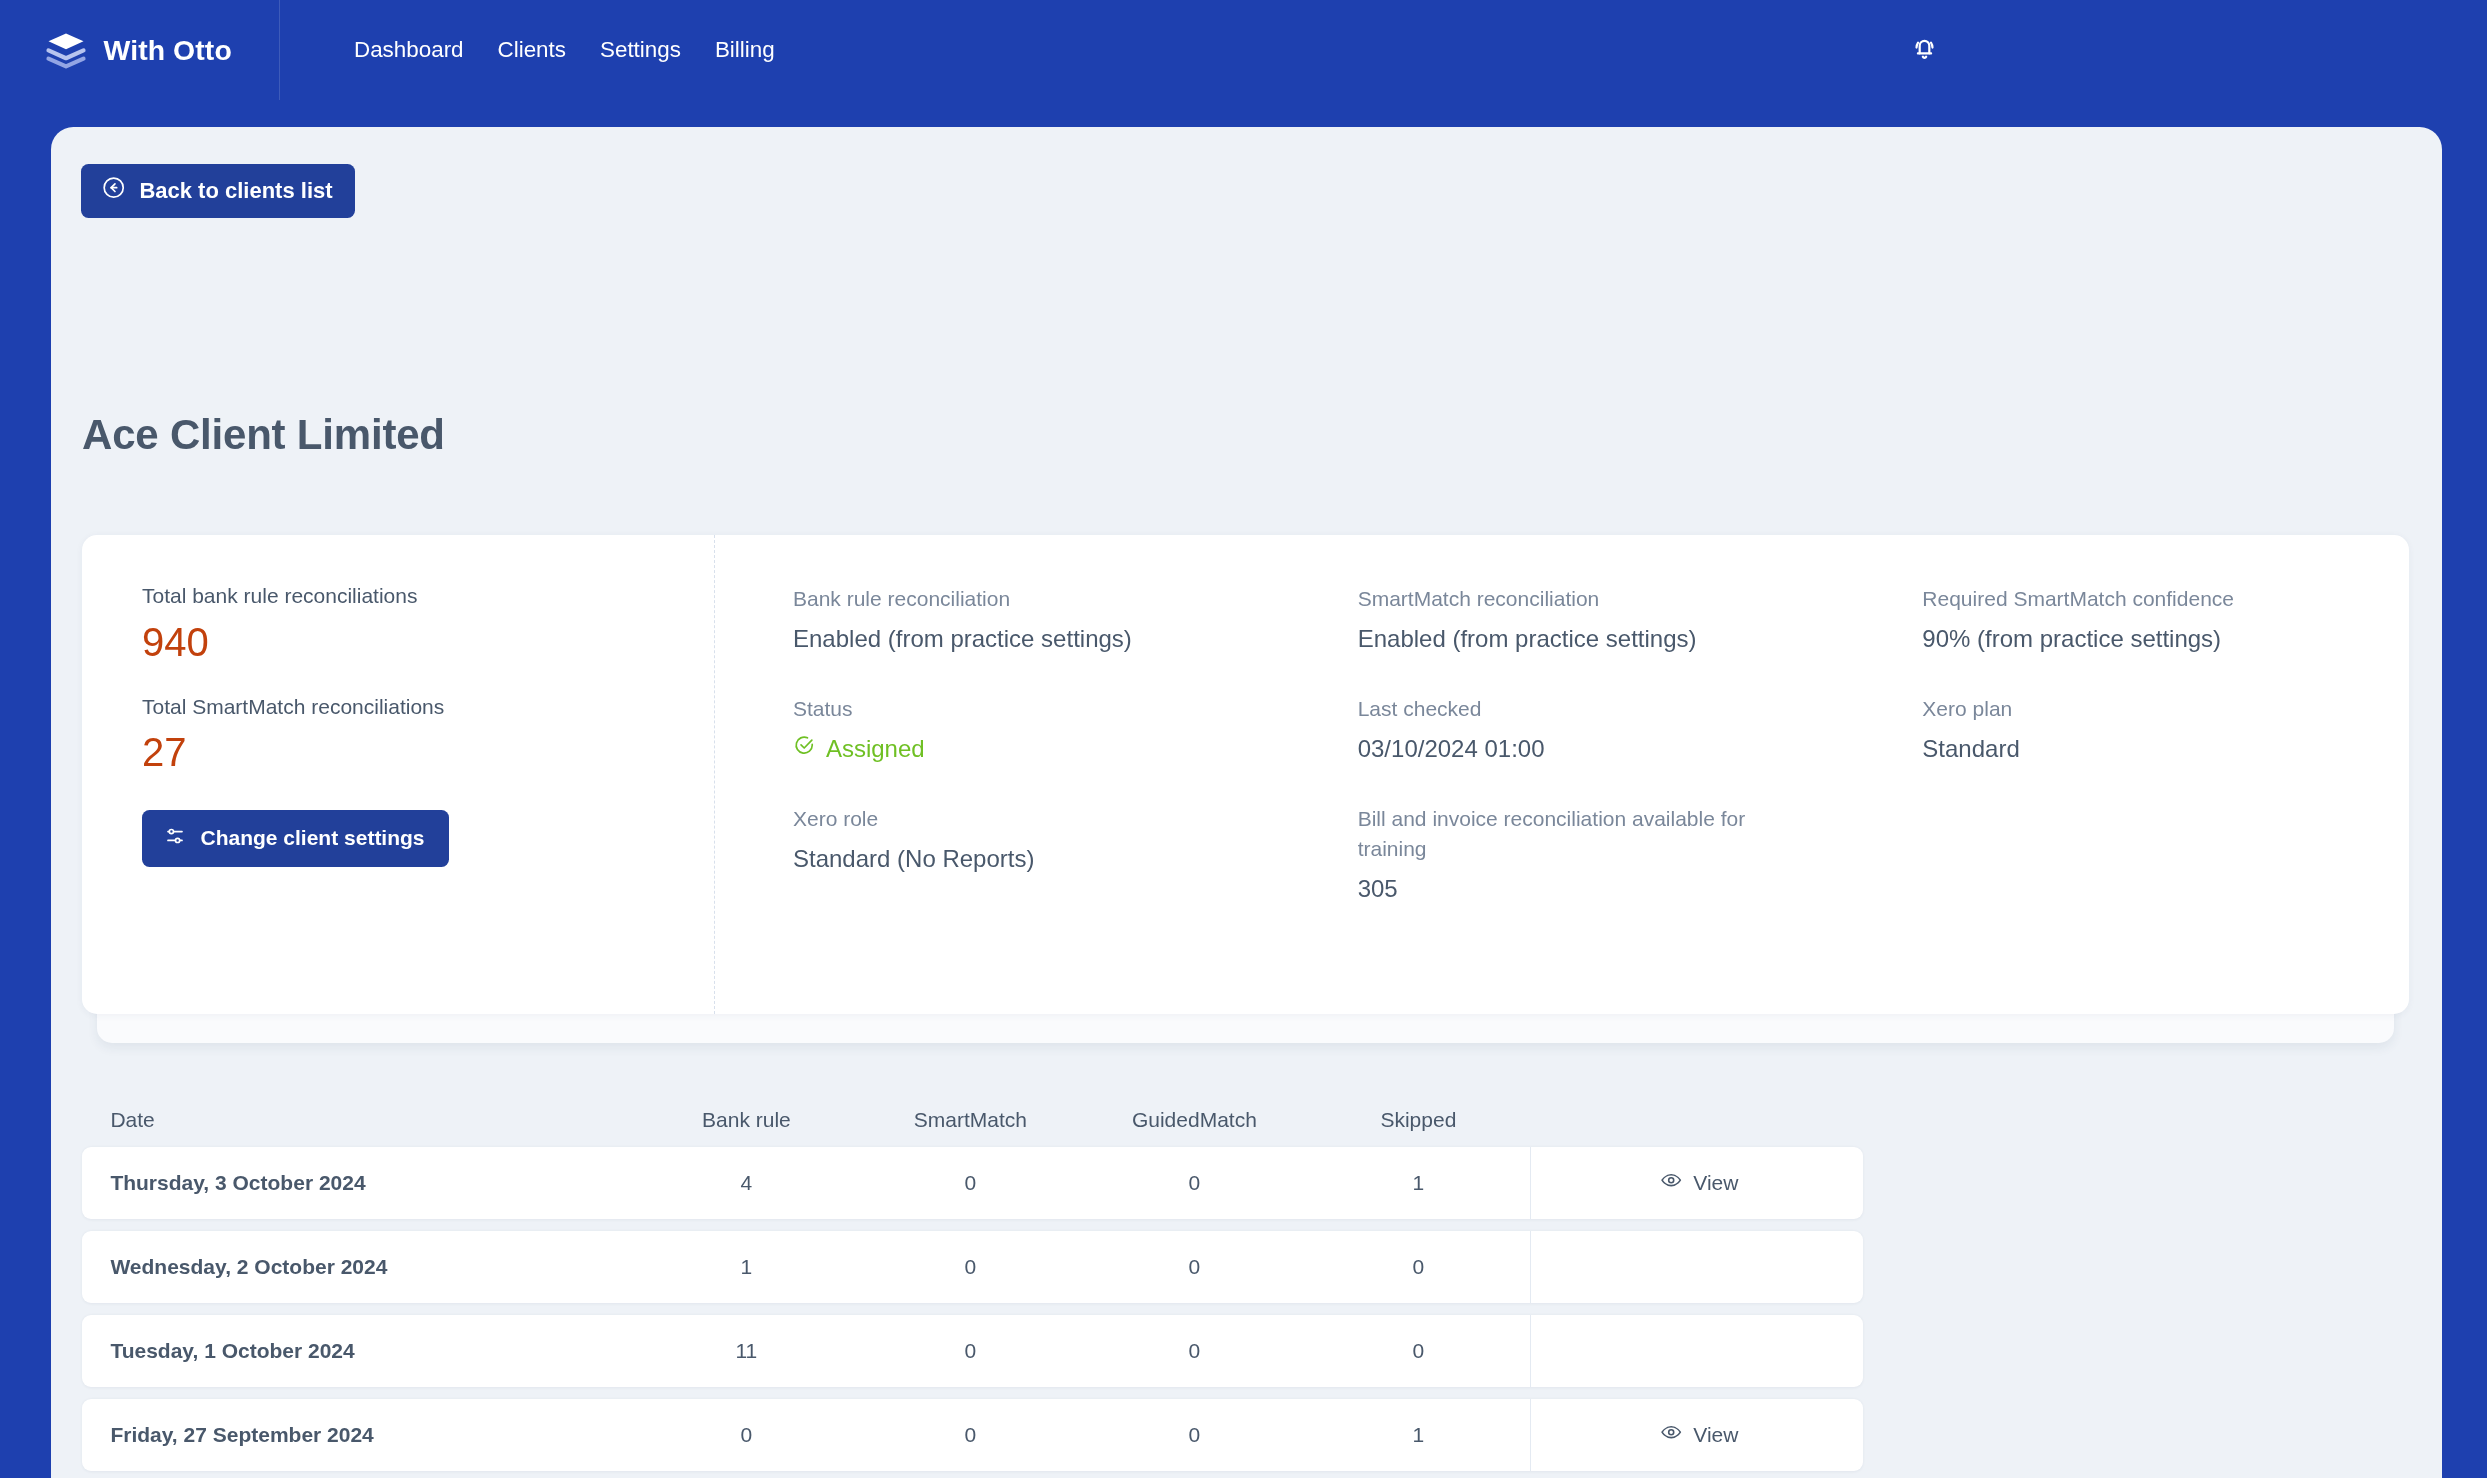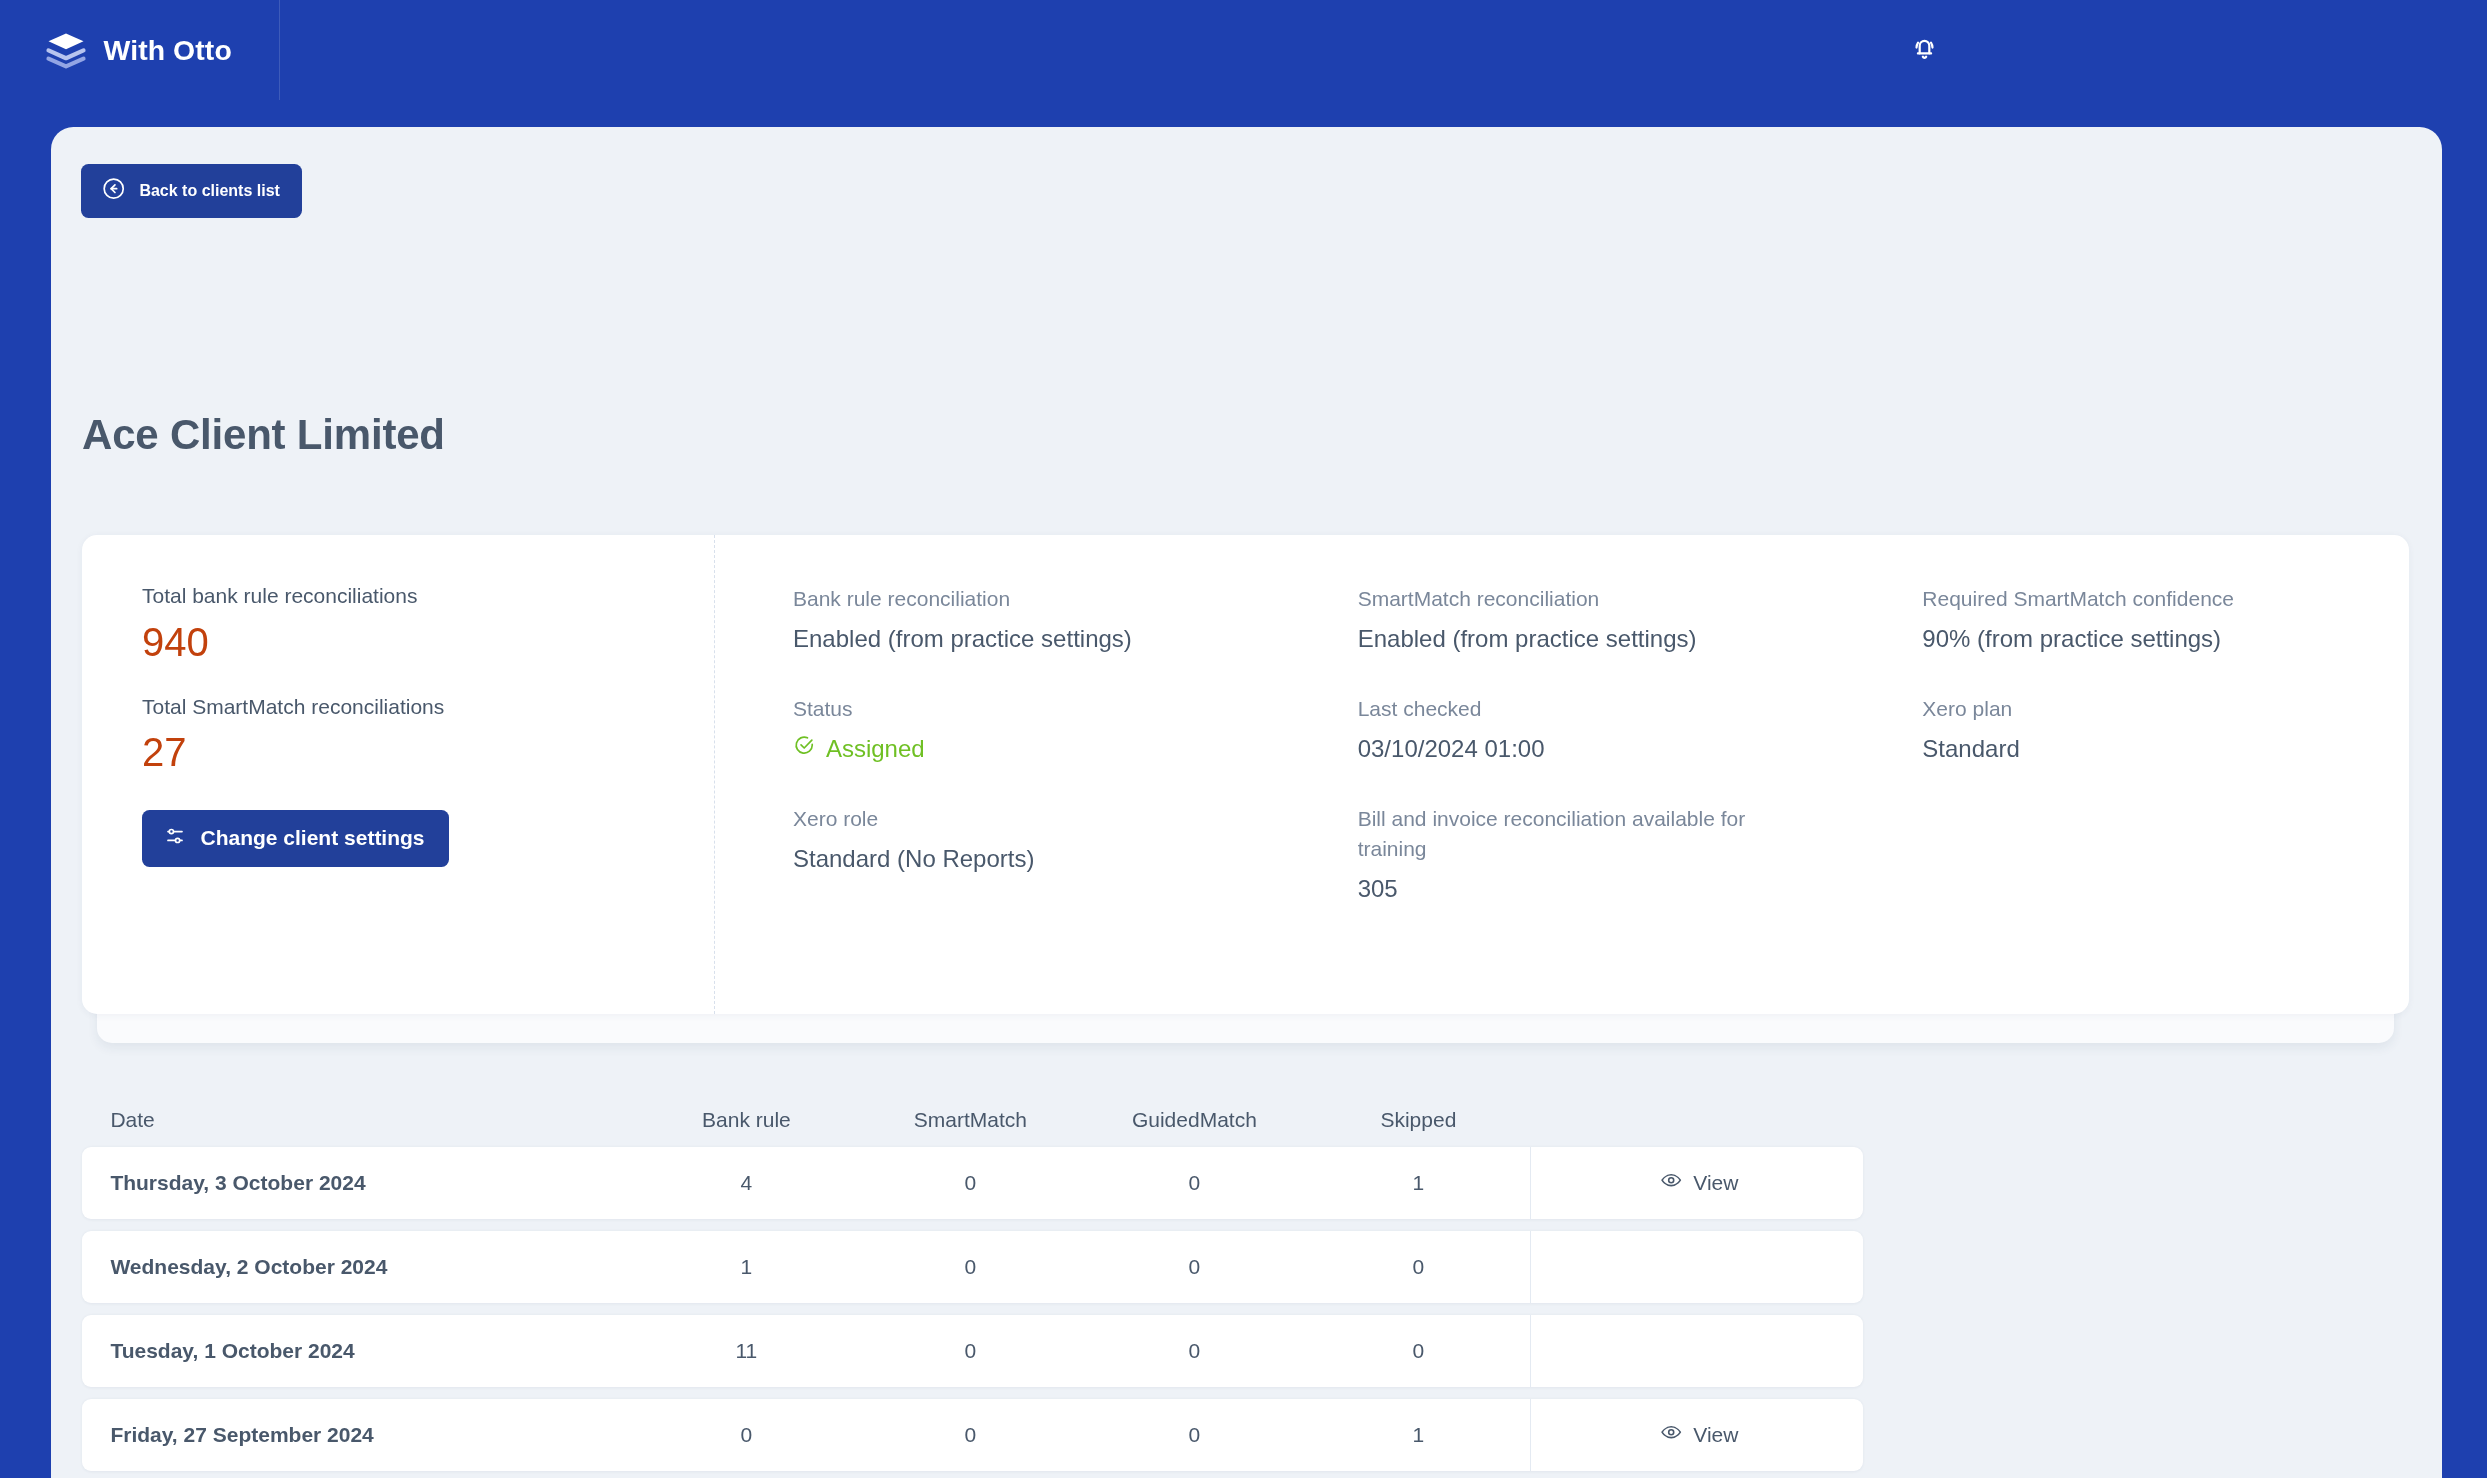--- a/index.html
+++ b/index.html
@@ -95,21 +95,21 @@
     left: 30px;
     height: 54px;
     display: inline-flex;
     align-items: center;
     gap: 13.5px;
     background: #22409a;
     color: #ffffff;
     border: none;
     border-radius: 7.5px;
     padding: 0 22.4px 0 19.5px;
-    font-size: 16px;
+    font-size: 22px;
     font-weight: 700;
     font-family: "Liberation Sans", sans-serif;
     cursor: pointer;
     white-space: nowrap;
   }
 
   .page-title {
     position: absolute;
     top: 284px;
     left: 31px;
@@ -291,20 +291,26 @@
       <span>
         <svg class="brand-logo" viewBox="0 0 24 24" fill="none">
           <path d="M12 2.5 22 7l-10 4.5L2 7l10-4.5Z" fill="#ffffff"></path>
           <path d="M2 12.2 12 16.7l10-4.5" stroke="#b7c4ef" stroke-width="2.4" stroke-linecap="round" stroke-linejoin="round" fill="none"></path>
           <path d="M2 16.9 12 21.4l10-4.5" stroke="#93a5e4" stroke-width="2.4" stroke-linecap="round" stroke-linejoin="round" fill="none"></path>
         </svg>
       </span>
       <span class="brand-name">With Otto</span>
     </div>
 
+    <nav class="nav">
+      <a class="nav-link">Dashboard</a>
+      <a class="nav-link">Clients</a>
+      <a class="nav-link">Settings</a>
+      <a class="nav-link">Billing</a>
+    </nav>
 
     <div class="nav-spacer"></div>
 
     <button class="bell-btn">
       <span>
         <svg width="33" height="33" viewBox="0 0 24 24" fill="none" stroke="#ffffff" stroke-width="1.6" stroke-linecap="round" stroke-linejoin="round">
           <path d="M8.5 15.5V10a3.5 3.5 0 0 1 7 0v5.5"></path>
           <path d="M7.2 15.6h9.6"></path>
           <path d="M10.8 18a1.3 1.3 0 0 0 2.4 0"></path>
           <path d="M6.2 11.3a6.3 6.3 0 0 1 1.1-3.6"></path>

